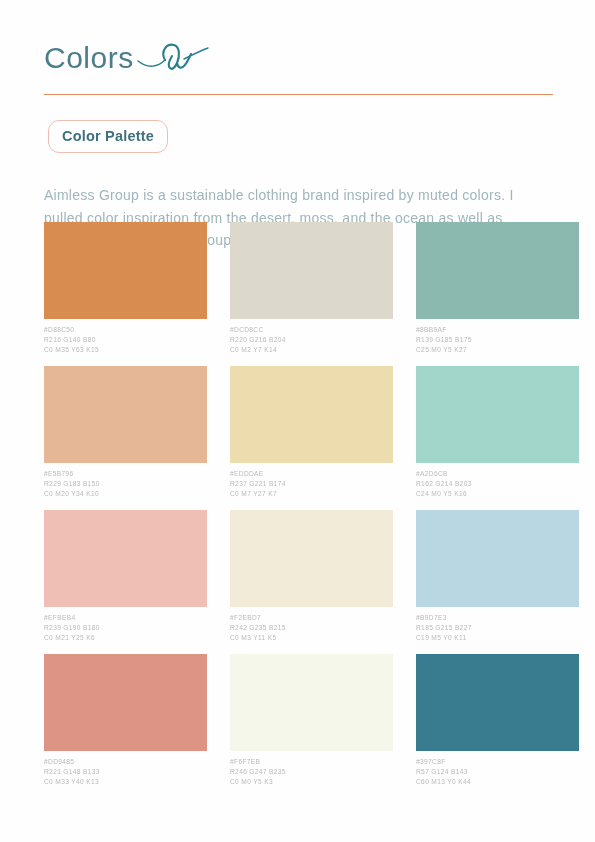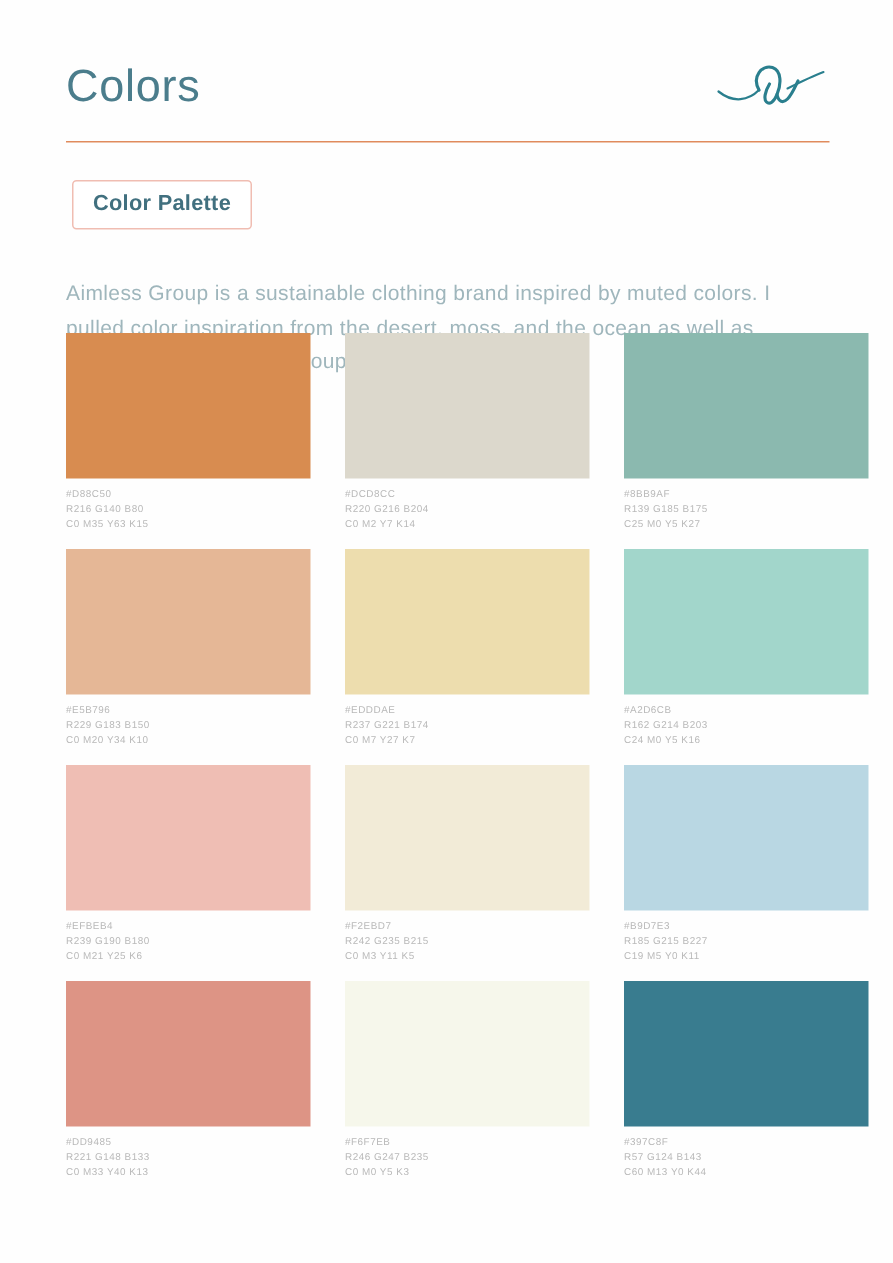--- a/index.html
+++ b/index.html
@@ -24,21 +24,21 @@
 
   
   .header {
     position: absolute;
     left: 44px;
     top: 28px;
     right: 38px;
     height: 60px;
     display: flex;
     align-items: center;
-    justify-content: space-between;
+    justify-content: flex-start;
   }
   .page-title {
     font-size: 30px;
     font-weight: 400;
     letter-spacing: 0.5px;
     color: #4b7d8c;
     line-height: 1;
     margin: 0;
   }
 
@@ -137,21 +137,21 @@
           <path d="M31 25 C26 16, 33 8, 40 10 C46 12, 46 21, 43 28 C41 33, 38 35, 36 33 C34 31, 35 26, 38 21" stroke-width="2.1"></path>
           <path d="M43 28 C44 33, 47 34, 50 31 C53 28, 55 23, 57 19" stroke-width="2.1"></path>
           <path d="M50 24 C58 20, 66 16, 74 13" stroke-width="1.4"></path>
         </g>
       </svg>
     </span>
   </div>
 
   <div class="divider" style="background: rgb(224, 139, 93);"></div>
 
-  <div class="section-chip" style="border-color: rgb(240, 189, 178);">
+  <div class="section-chip" style="border-color: rgb(240, 189, 178); border-radius: 11px;">
     <span class="section-chip-label" style="color: rgb(65, 112, 127);">Color Palette</span>
   </div>
 
   <p class="description">Aimless Group is a sustainable clothing brand inspired by muted colors. I pulled color inspiration from the desert, moss, and the ocean as well as products from Aimless Group.</p>
 
   <div class="grid">
       <div class="swatch-cell">
         <div class="swatch-chip" style="background: rgb(216, 140, 80);"></div>
         <div class="swatch-meta">
           <div>#D88C50</div>

